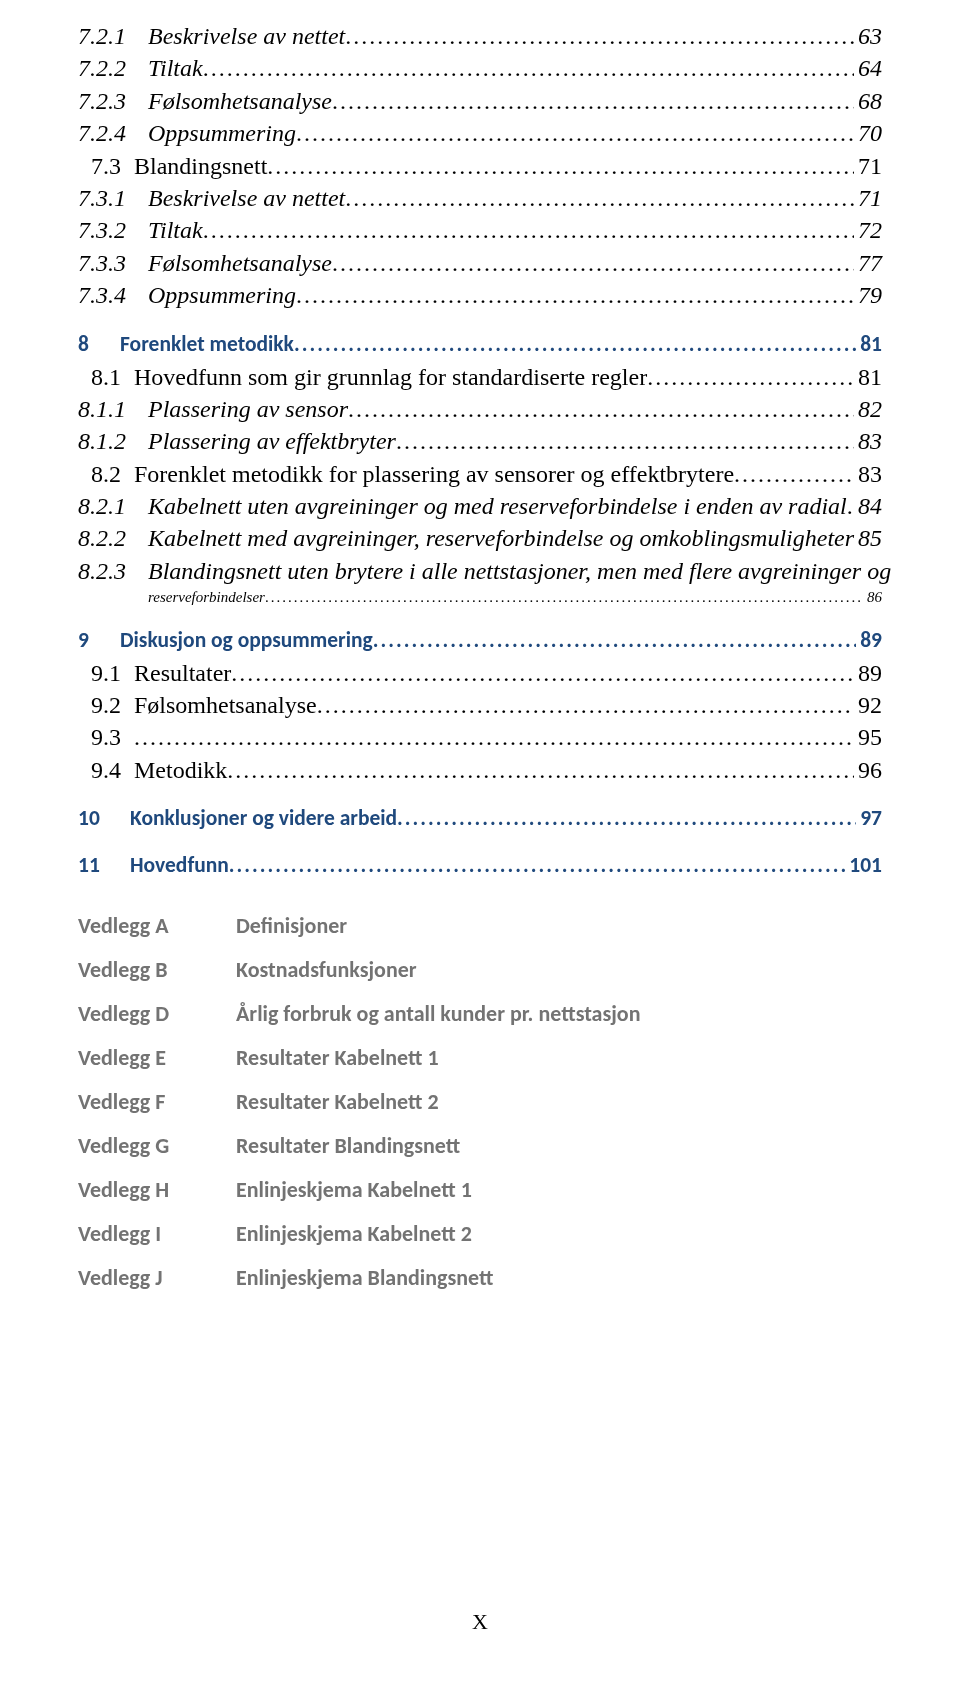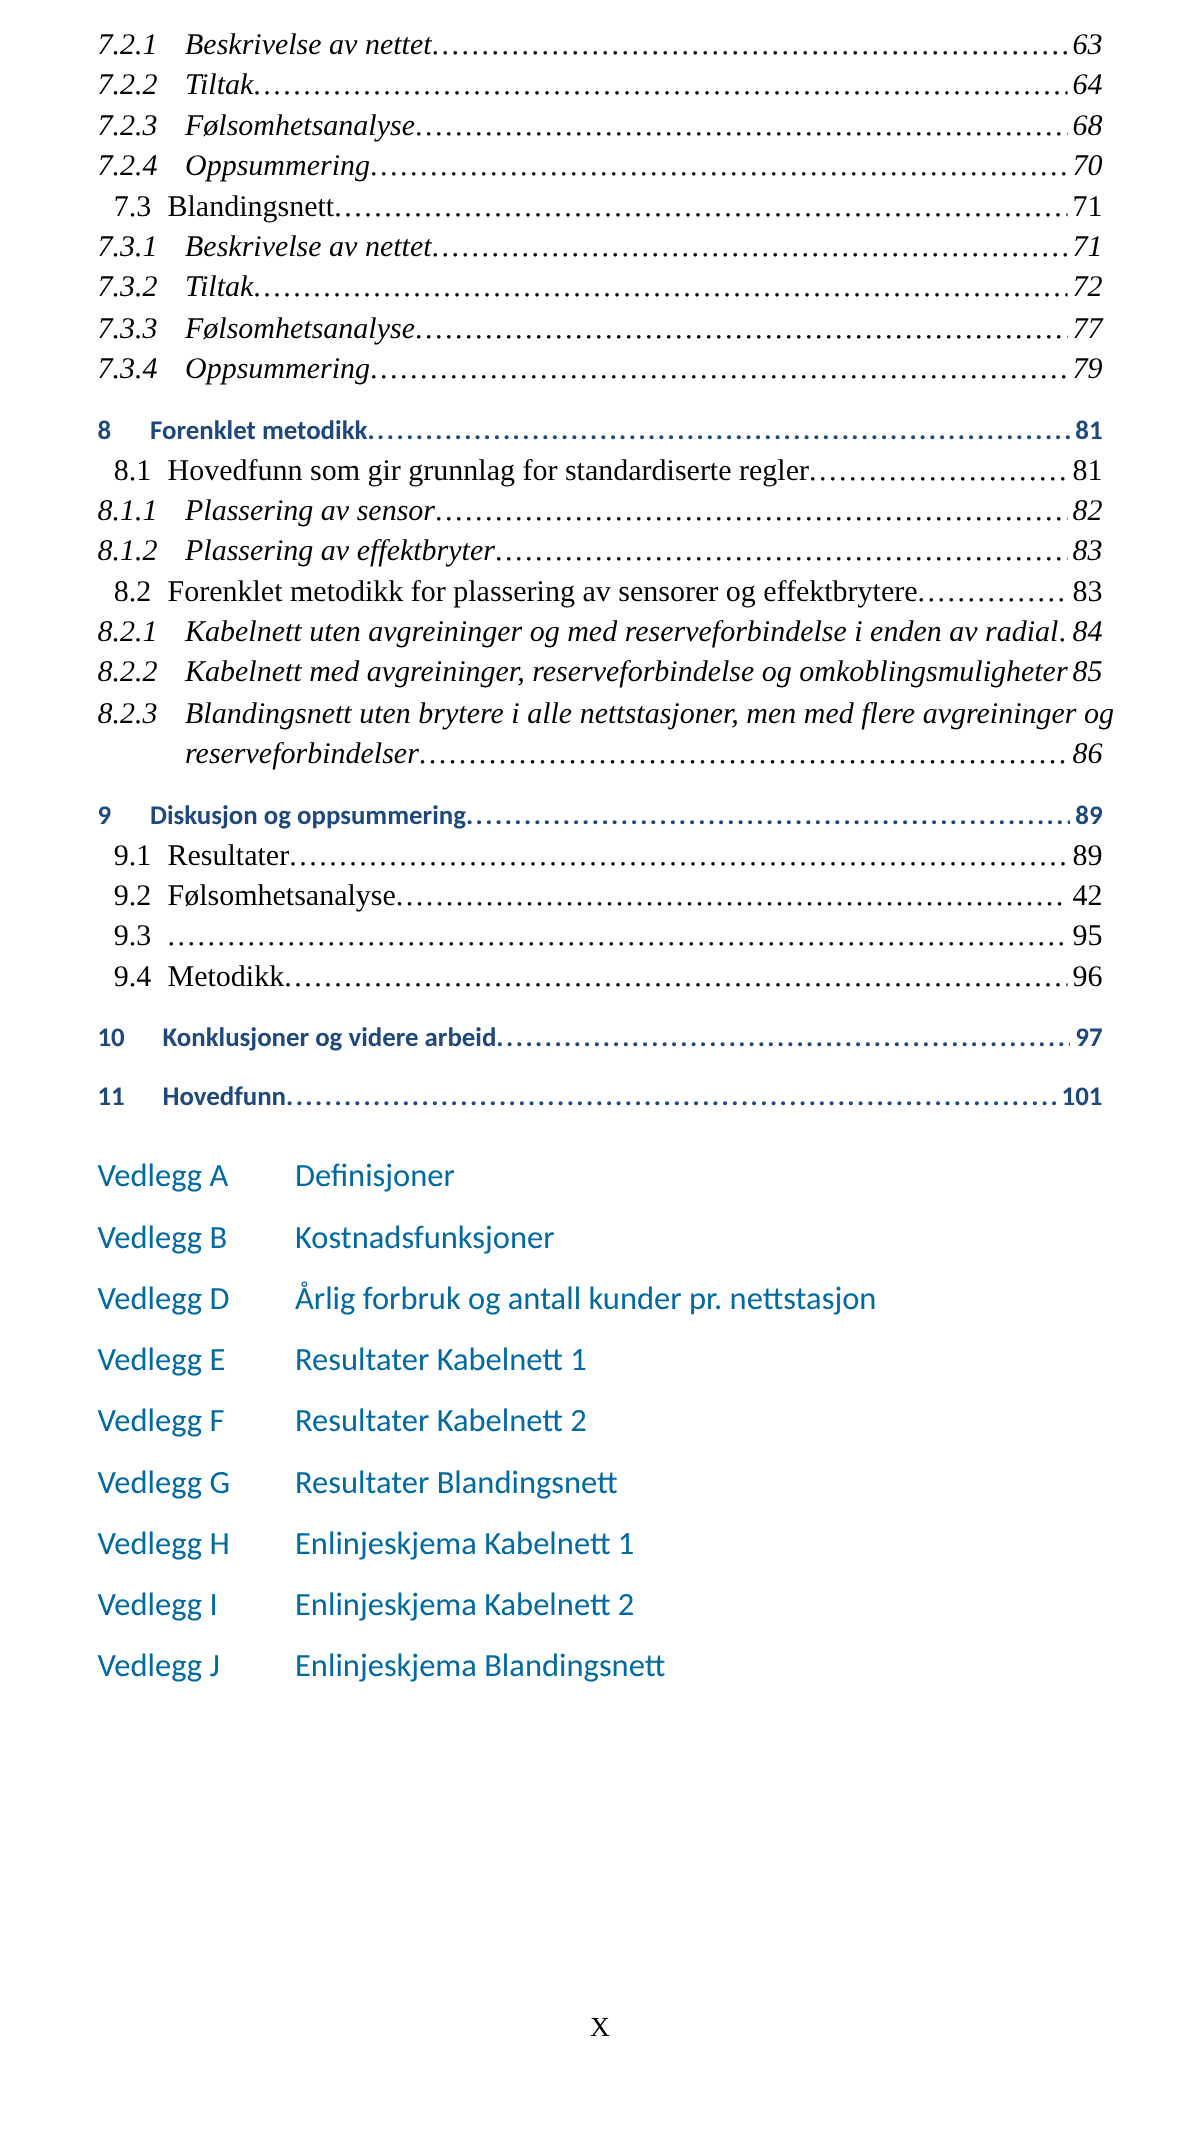--- a/index.html
+++ b/index.html
@@ -55,21 +55,21 @@
   .toc-line.heading1:first-child { margin-top: 0; }
   .toc-line.heading1 .num { display: inline-block; width: 42px; }
   .toc-line.heading1.wide .num { width: 52px; }
   .toc-line.heading1 .leader { color: #1F497D; }
   .toc-line.heading1 .leader::after {
     content: "..........................................................................................................................................................................................................";
   }
 
   .continuation {
     font-style: italic;
-    font-size: 24px;
+    font-size: 15px;
     padding-left: 70px;
     display: flex;
     align-items: baseline;
     white-space: nowrap;
     line-height: 1.35;
   }
   .continuation .title { flex: 0 0 auto; }
   .continuation .leader {
     flex: 1 1 auto;
     overflow: hidden;
@@ -77,23 +77,23 @@
     font-style: normal;
   }
   .continuation .leader::after {
     content: "..........................................................................................................................................................................................................";
   }
   .continuation .pg { flex: 0 0 auto; padding-left: 4px; font-style: italic; }
 
   .appendix-block {
     margin-top: 32px;
     font-family: Calibri, "Segoe UI", Arial, sans-serif;
-    color: #0369a1;
-    font-weight: normal;
-    font-size: 26px;
+    color: #737373;
+    font-weight: bold;
+    font-size: 22px;
   }
   .appendix-row {
     display: flex;
     margin-bottom: 17px;
   }
   .appendix-row .key { width: 158px; flex: 0 0 auto; }
   .appendix-row .val { flex: 1 1 auto; }
 
   .footer {
     position: absolute;
@@ -224,21 +224,21 @@
       <div class="toc-line level2">
         <span class="num">9.1</span>
         <span class="title">Resultater</span>
         <span class="leader"></span>
         <span class="pg">89</span>
       </div>
       <div class="toc-line level2">
         <span class="num">9.2</span>
         <span class="title">Følsomhetsanalyse</span>
         <span class="leader"></span>
-        <span class="pg">42</span>
+        <span class="pg">92</span>
       </div>
       <div class="toc-line level2">
         <span class="num">9.3</span>
         <span class="leader"></span>
         <span class="pg">95</span>
       </div>
       <div class="toc-line level2">
         <span class="num">9.4</span>
         <span class="title">Metodikk</span>
         <span class="leader"></span>

